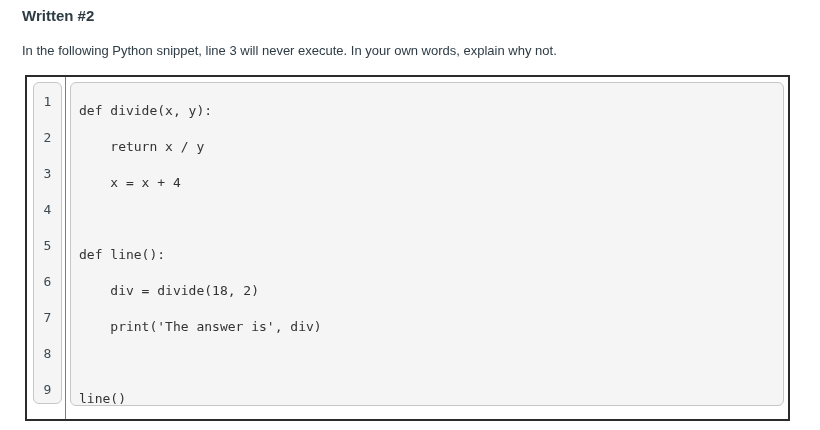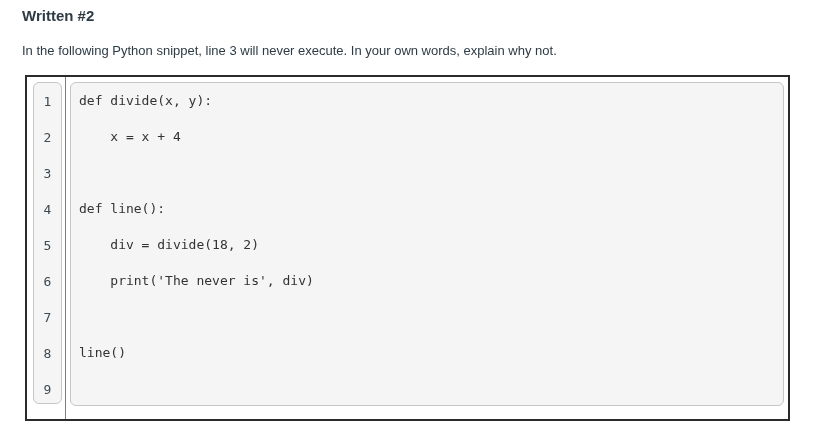--- a/index.html
+++ b/index.html
@@ -42,21 +42,21 @@
     flex: 1 1 auto;
     padding: 5px 4px 13px 4px;
     min-width: 0;
   }
   .pill {
     background: #f5f5f5;
     border: 1px solid #c7c7c7;
     border-radius: 6px;
   }
   .gutter-pill { height: 322px; padding-top: 1px; }
-  .code-pill   { height: 324px; padding-top: 0; overflow: hidden; }
+  .code-pill   { height: 324px; padding-top: 10px; overflow: hidden; }
 
   .lnum {
     height: 36px;
     line-height: 36px;
     text-align: center;
     font-family: "DejaVu Sans Mono", "Liberation Mono", monospace;
     font-size: 13px;
     color: #3b4a54;
   }
   .cline {
@@ -88,24 +88,25 @@
           <div class="lnum">5</div>
           <div class="lnum">6</div>
           <div class="lnum">7</div>
           <div class="lnum">8</div>
           <div class="lnum">9</div>
         </div>
     </div>
     <div class="code-col">
       <div class="pill code-pill" id="code-pill">
           <div class="cline">def divide(x, y):</div>
+          <div class="cline">    return x / y</div>
           <div class="cline">    x = x + 4</div>
           <div class="cline"></div>
           <div class="cline">def line():</div>
           <div class="cline">    div = divide(18, 2)</div>
-          <div class="cline">    print('The never is', div)</div>
+          <div class="cline">    print('The answer is', div)</div>
           <div class="cline"></div>
           <div class="cline">line()</div>
         </div>
     </div>
   </div>
 
 </div>
 
 </body></html>

